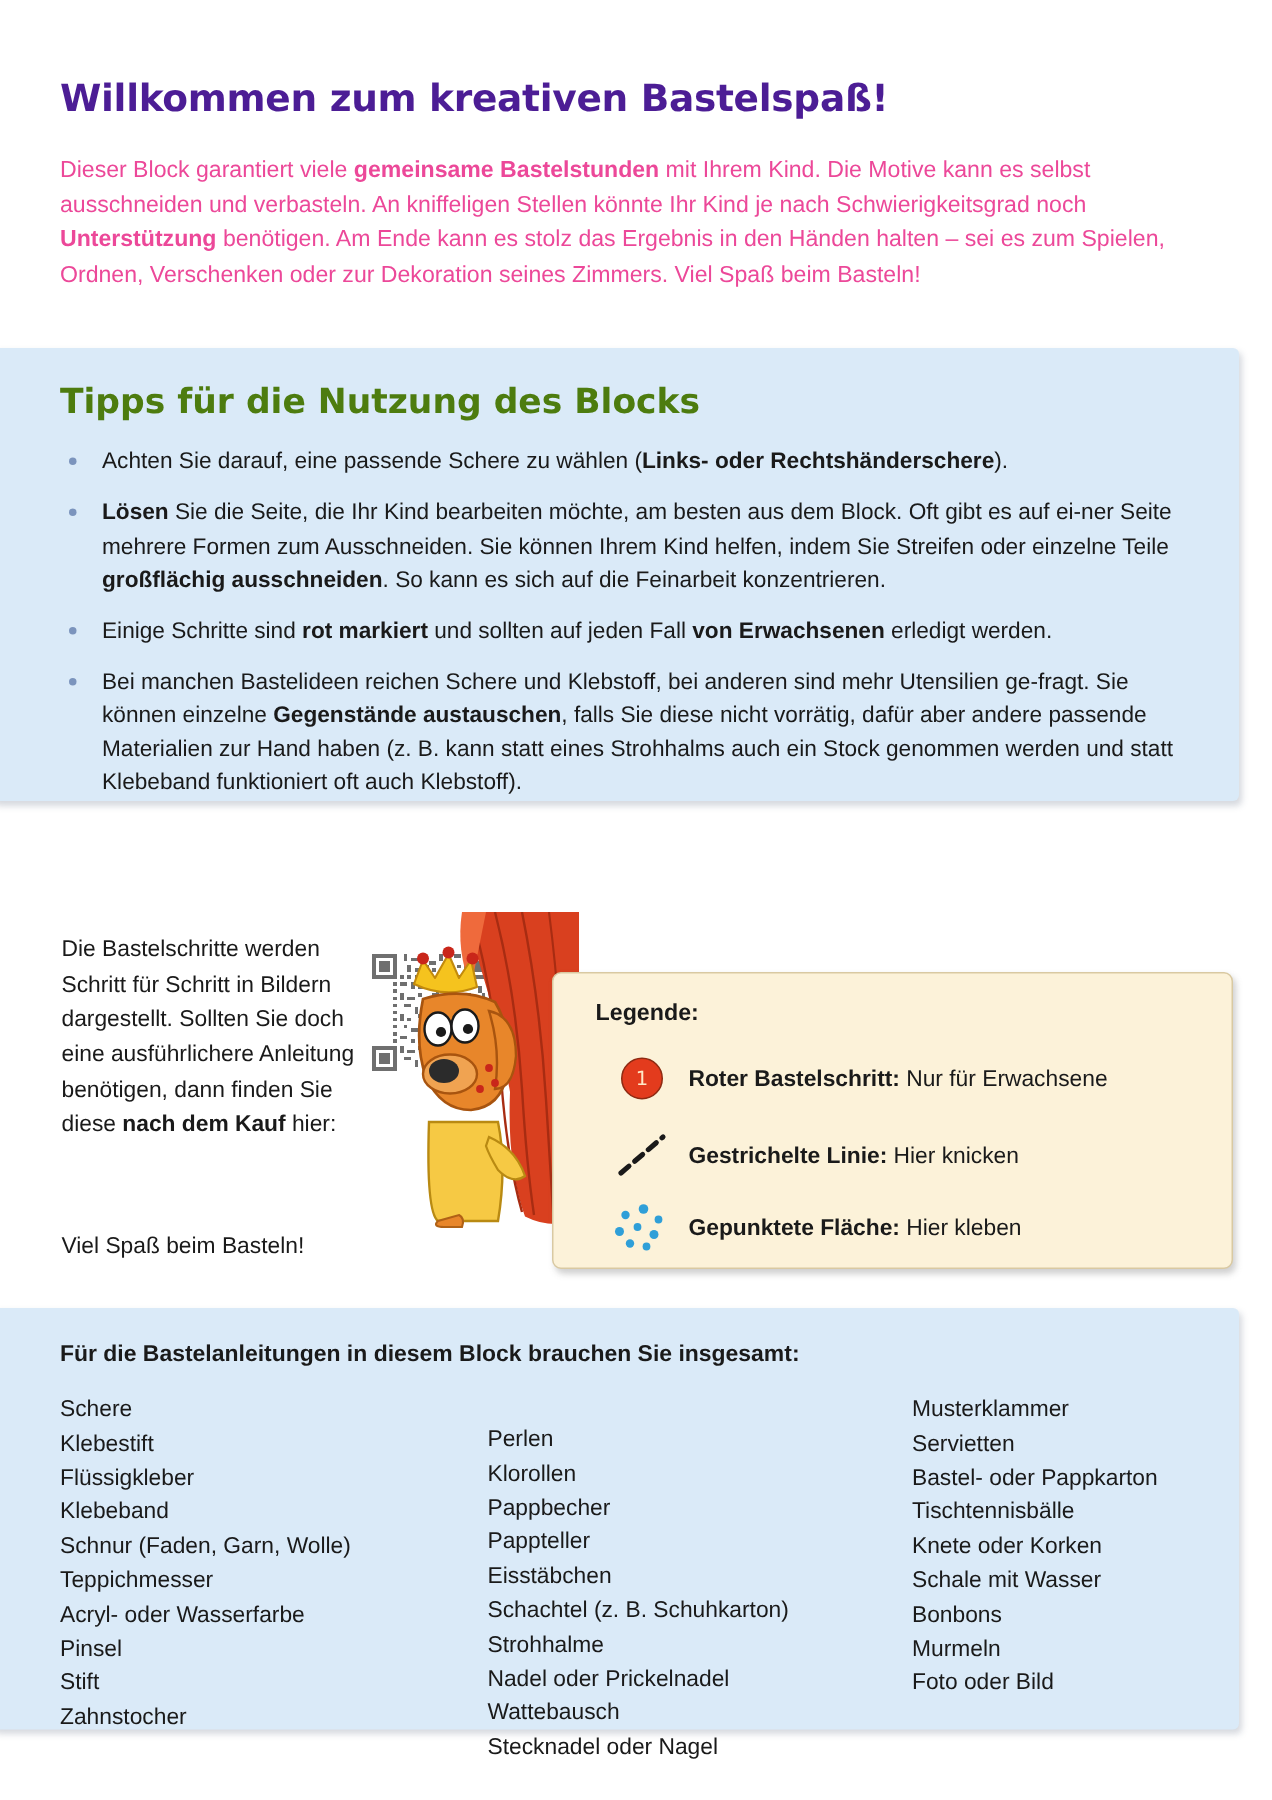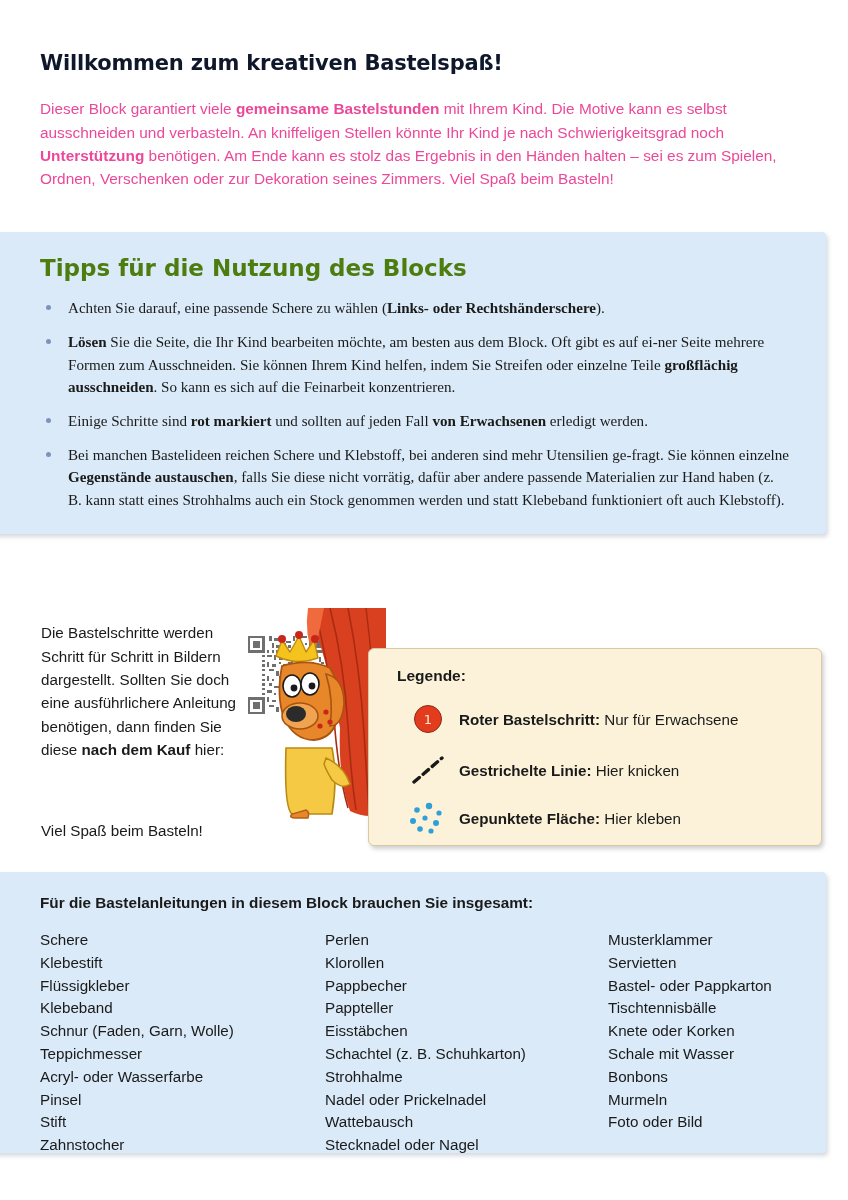--- a/index.html
+++ b/index.html
@@ -18,23 +18,23 @@
 
   
   .intro {
     position: absolute;
     left: 40px;
     top: 52px;
     width: 766px;
   }
   .h1 {
     font-family: "DejaVu Sans", sans-serif;
-    font-size: 21px;
+    font-size: 25px;
     font-weight: bold;
-    color: #0f172a;
+    color: #4c1d95;
     letter-spacing: -0.2px;
     margin: 0 0 22px 0;
     line-height: 1.1;
   }
   .body-text {
     font-size: 15.4px;
     line-height: 1.52;
     color: #ec4899;
     margin: 0;
   }
@@ -68,21 +68,20 @@
     list-style: none;
     margin: 0;
     padding: 0;
   }
   .tip-item {
     position: relative;
     padding-left: 28px;
     margin-bottom: 11px;
     font-size: 15.1px;
     line-height: 1.5;
-    font-family: Liberation Serif, serif;
   }
   .tip-bullet {
     position: absolute;
     left: 6px;
     top: 8px;
     width: 5px;
     height: 5px;
     border-radius: 50%;
     background: #7b94bd;
   }
@@ -184,21 +183,21 @@
     font-weight: bold;
     margin: 2px 0 17px 0;
   }
   .mat-cols {
     display: flex;
   }
   .mat-col {
     width: 285px;
     flex: none;
   }
-  .mat-col.c2 { width: 283px; }
+  .mat-col.c2 { width: 283px; margin-top: 20px; }
   .mat-item {
     font-size: 15.2px;
     line-height: 1.50;
     white-space: nowrap;
   }
 </style>
 </head>
 <body>
 
 <div class="intro">

